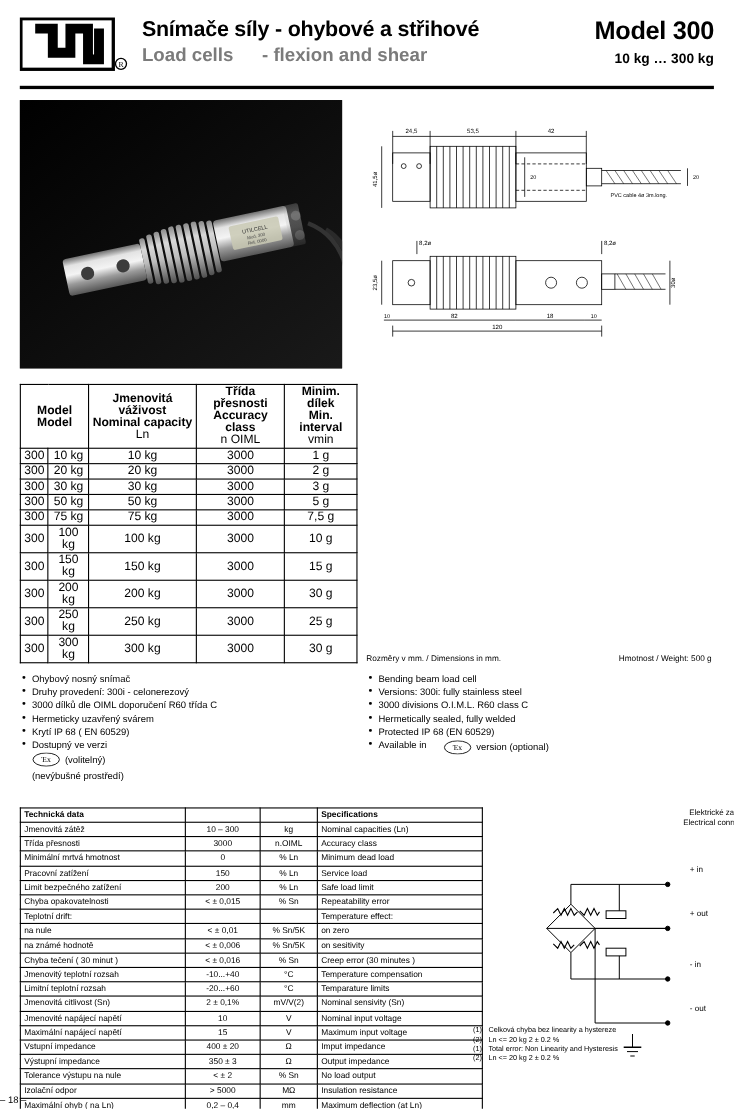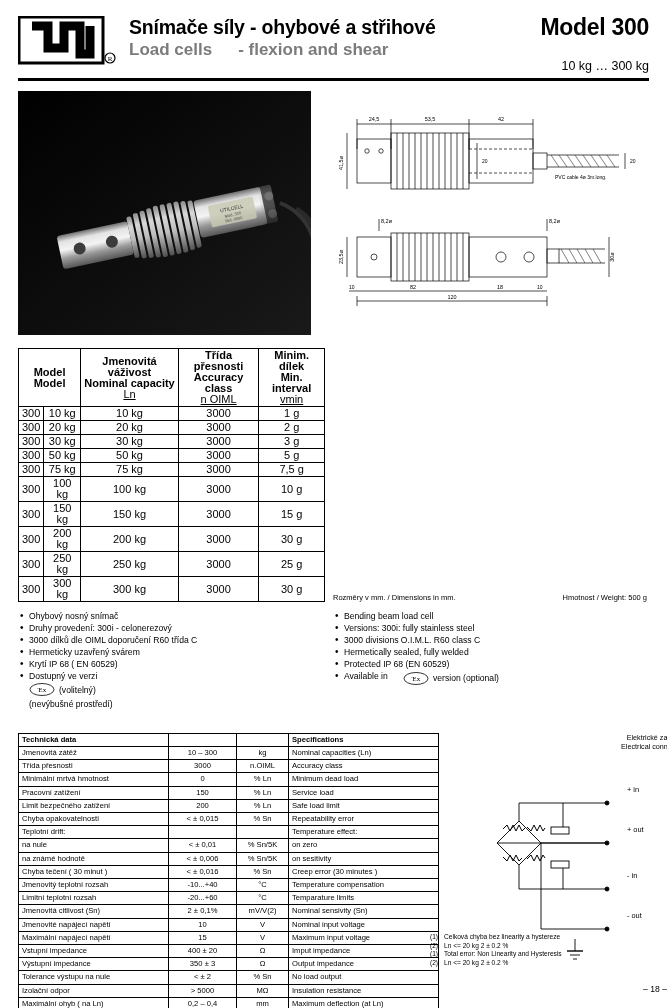--- a/index.html
+++ b/index.html
@@ -18,34 +18,34 @@
   
   .header { display:flex; align-items:flex-start; height:62px; }
   .logo-box { width:105px; flex:0 0 105px; padding-top:2px; }
   .logo-svg { display:block; }
   .htitles { flex:1 1 auto; padding-left:6px; padding-top:2px; }
   .ht1 { font-size:19.5px; font-weight:bold; letter-spacing:-0.2px; line-height:22px; }
   .ht2 { font-size:17px; font-weight:bold; color:#7b7b7b; line-height:20px; margin-top:2px; }
   .ht2 .sep { display:inline-block; width:26px; }
   .hright { text-align:right; flex:0 0 auto; padding-top:0px; }
   .hr1 { font-size:23px; font-weight:bold; letter-spacing:-0.3px; }
-  .hr2 { font-size:12.5px; font-weight:normal; margin-top:18px; }
+  .hr2 { font-size:12.5px; font-weight:bold; margin-top:5px; }
   .hrule { height:3px; background:#000; margin-top:2px; }
 
   
   .midrow { display:flex; margin-top:10px; }
   .photo { width:307px; height:244px; background:#000; position:relative; overflow:hidden; }
   .drawings { flex:1 1 auto; position:relative; margin-left:8px; }
 
   
   .cap-wrap { margin-top:9px; display:flex; }
   table.cap { border-collapse:collapse; font-size:11px; width:307px; }
   table.cap th, table.cap td { border:1px solid #000; padding:1px 3px; text-align:center; line-height:11px; }
   table.cap th { font-weight:bold; }
-  table.cap .hdr-sub { font-weight:normal; font-style:normal;text-decoration:underline; }
+  table.cap .hdr-sub { font-weight:normal; font-style:normal; }
   table.cap td.model { text-align:center; }
   .dimnote { flex:1 1 auto; position:relative; font-size:7.5px; margin-left:8px; }
   .dimnote .left { position:absolute; left:0; bottom:0; }
   .dimnote .right { position:absolute; right:2px; bottom:0; }
 
   
   .bullets { display:flex; margin-top:9px; font-size:8.6px; line-height:11.4px; }
   .bcol { width:307px; }
   .bcol2 { flex:1 1 auto; margin-left:8px; }
   ul.b { list-style:none; margin:0; padding:0; }
@@ -66,21 +66,21 @@
   .col4 { width:150px; }
 
   .elec { flex:1 1 auto; margin-left:12px; position:relative; }
   .elec-title { font-size:7.2px; text-align:right; line-height:9px; }
 
   
   .foot { position:absolute; left:430px; top:933px; font-size:6.6px; line-height:8.6px; width:230px; }
   .foot div { position:relative; padding-left:14px; }
   .foot span.n { position:absolute; left:0; }
 
-  .pagenum { position:absolute; bottom:14px; left:0; width:667px; text-align:right; font-size:8.6px; }
+  .pagenum { position:absolute; bottom:3px; left:0; width:667px; text-align:left; font-size:8.6px; }
 </style>
 </head>
 <body>
 
 <div class="page">
 
   <div class="header">
     <div class="logo-box">
       <svg class="logo-svg" width="100" height="52" viewBox="0 0 100 52">
         <rect x="1" y="1" width="84" height="46" fill="none" stroke="#000" stroke-width="3"></rect>

